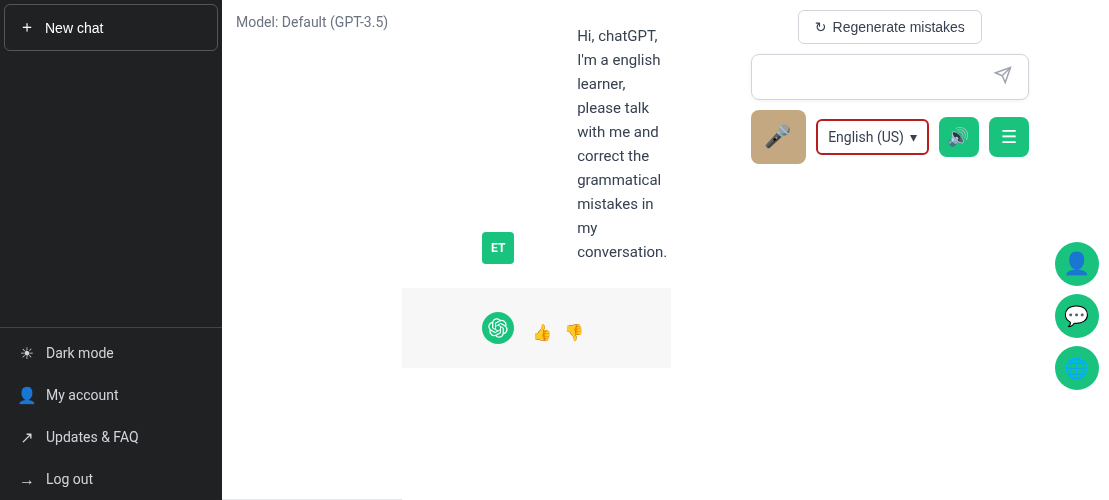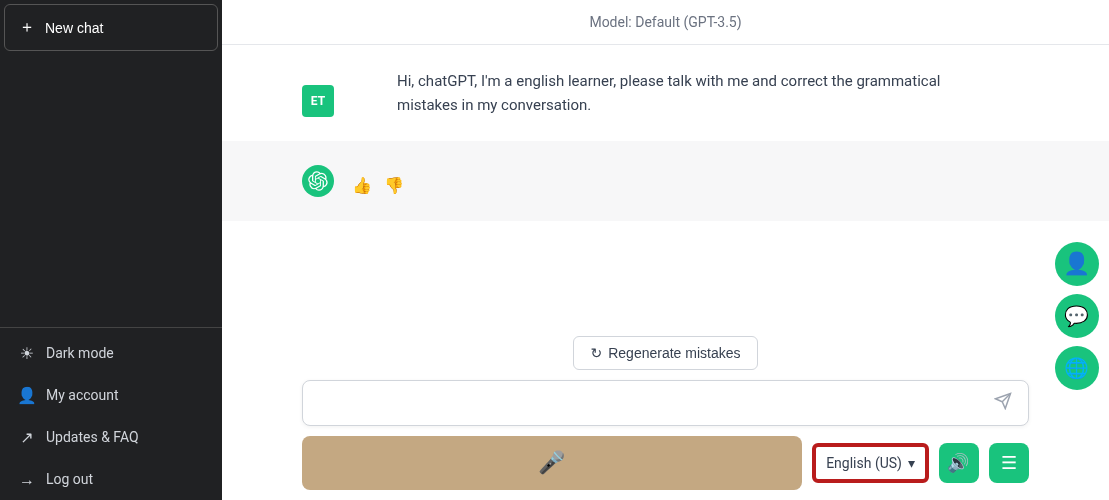--- a/index.html
+++ b/index.html
@@ -65,21 +65,21 @@
       justify-content: center;
       flex-shrink: 0;
       color: #d1d5db;
       font-size: 16px;
     }
 
     
     #main {
       flex: 1;
       display: flex;
-      flex-direction: column;
+      flex-direction: row;
       height: 100%;
       background: #fff;
       position: relative;
     }
 
     
     #header {
       padding: 14px;
       text-align: center;
       border-bottom: 1px solid #e5e7eb;
@@ -225,21 +225,21 @@
       cursor: pointer;
       display: flex;
       align-items: center;
       justify-content: center;
       font-size: 22px;
     }
 
     #lang-select {
       display: flex;
       align-items: center;
-      border: 4px solid #b91c1c;
+      border: 2px solid #b91c1c;
       border-radius: 6px;
       padding: 8px 10px;
       font-size: 14px;
       color: #374151;
       background: #fff;
       cursor: pointer;
       gap: 6px;
     }
 
     #audio-btn, #menu-btn {

